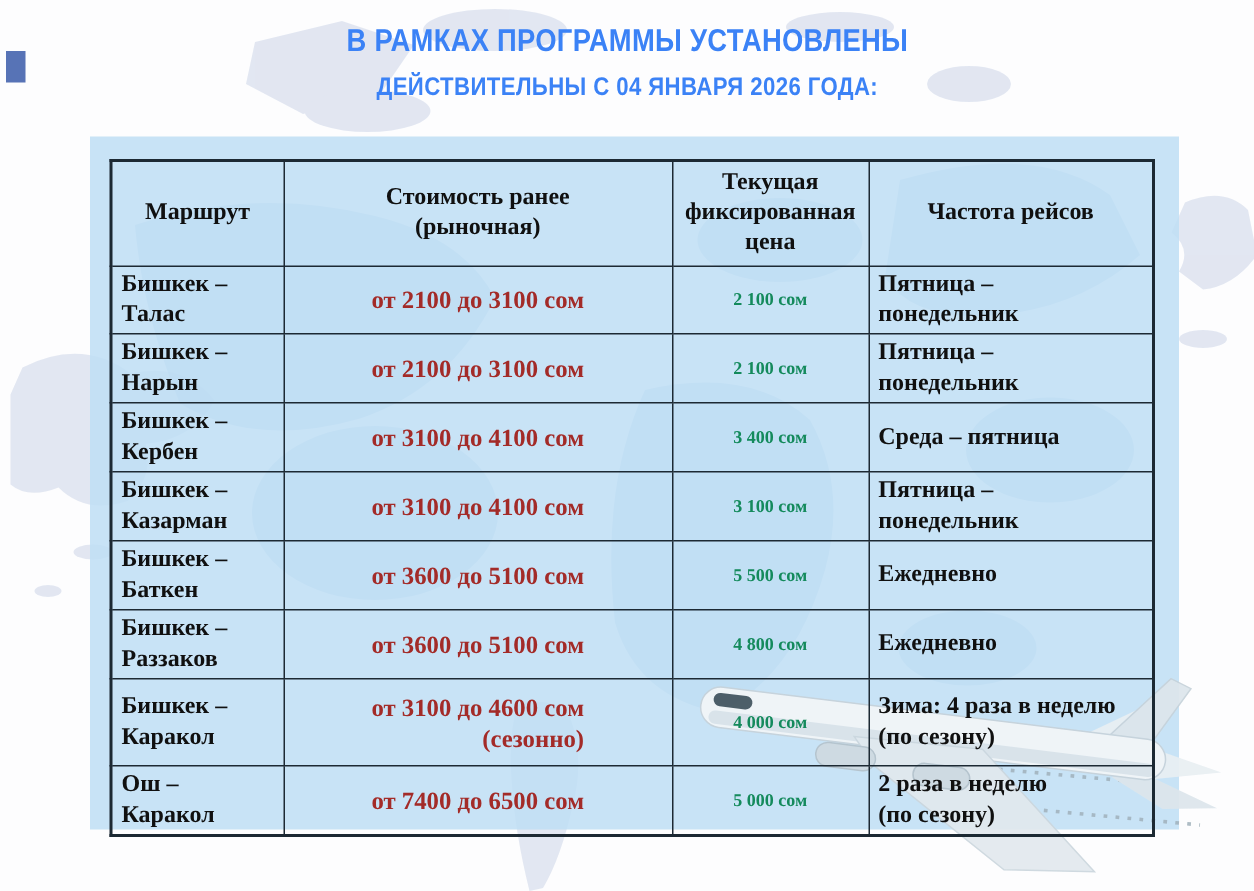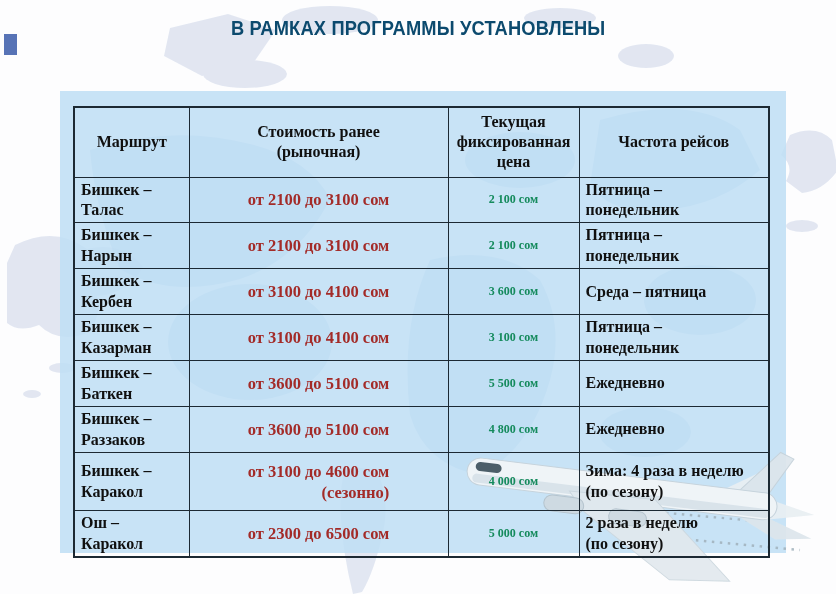--- a/index.html
+++ b/index.html
@@ -21,21 +21,21 @@
     position:absolute;left:60px;top:91px;width:726px;height:462px;
     background:rgba(190,222,244,0.85);
     z-index:1;
   }
   
   .plane{position:absolute;left:416px;top:426px;width:430px;height:180px;z-index:2;}
   
   .title-block{
     position:absolute;left:0;right:0;top:16px;text-align:center;z-index:3;
     font-family:"Liberation Sans","DejaVu Sans",sans-serif;
-    color:#0c4a6e;
+    color:#3b82f6;
     text-decoration:underline;
   }
   .title-line{font-weight:700;font-size:21px;line-height:1.18;letter-spacing:.2px;}
   .subtitle-line{font-weight:700;font-size:17px;margin-top:7px;letter-spacing:.3px;}
   .condensed{display:inline-block;transform:scaleX(.87);transform-origin:50% 50%;white-space:nowrap;}
   
   table.tariff{
     position:absolute;left:73px;top:106px;width:695px;z-index:3;
     border-collapse:collapse;table-layout:fixed;
     border:2.5px solid var(--border);
@@ -112,20 +112,21 @@
         <rect x="56" y="54" width="26" height="9" rx="4.5" fill="#43545e"></rect>
         <polygon points="152,72 238,70 322,142 262,148 168,90" fill="#e2e9ee" stroke="#ccd7de" stroke-width="1"></polygon>
         <rect x="128" y="78" width="40" height="16" rx="8" fill="#cfdae1" stroke="#b4c2cb" stroke-width="1"></rect>
         <rect x="194" y="84" width="38" height="15" rx="7.5" fill="#cfdae1" stroke="#b4c2cb" stroke-width="1"></rect>
       </g>
     </g>
   </svg>
 
   <div class="title-block">
     <div class="title-line"><span class="condensed">В РАМКАХ ПРОГРАММЫ УСТАНОВЛЕНЫ</span></div>
+    <div class="subtitle-line"><span class="condensed">ДЕЙСТВИТЕЛЬНЫ С 04 ЯНВАРЯ 2026 ГОДА:</span></div>
   </div>
 
   <table class="tariff">
     <colgroup>
       <col style="width:115px">
         <col style="width:259px">
         <col style="width:131px">
         <col style="width:190px">
     </colgroup>
     <thead>
@@ -153,21 +154,21 @@
 Нарын</td>
         <td class="c-old"><span class="blk">от 2100 до 3100 сом</span></td>
         <td class="c-fixed">2 100 сом</td>
         <td class="c-freq">Пятница –
 понедельник</td>
       </tr>
       <tr>
         <td class="c-route">Бишкек –
 Кербен</td>
         <td class="c-old"><span class="blk">от 3100 до 4100 сом</span></td>
-        <td class="c-fixed">3 600 сом</td>
+        <td class="c-fixed">3 400 сом</td>
         <td class="c-freq">Среда – пятница</td>
       </tr>
       <tr>
         <td class="c-route">Бишкек –
 Казарман</td>
         <td class="c-old"><span class="blk">от 3100 до 4100 сом</span></td>
         <td class="c-fixed">3 100 сом</td>
         <td class="c-freq">Пятница –
 понедельник</td>
       </tr>
@@ -190,21 +191,21 @@
 Каракол</td>
         <td class="c-old"><span class="blk">от 3100 до 4600 сом
 (сезонно)</span></td>
         <td class="c-fixed">4 000 сом</td>
         <td class="c-freq">Зима: 4 раза в неделю
 (по сезону)</td>
       </tr>
       <tr class="short">
         <td class="c-route">Ош –
 Каракол</td>
-        <td class="c-old"><span class="blk">от 2300 до 6500 сом</span></td>
+        <td class="c-old"><span class="blk">от 7400 до 6500 сом</span></td>
         <td class="c-fixed">5 000 сом</td>
         <td class="c-freq">2 раза в неделю
 (по сезону)</td>
       </tr>
     </tbody>
   </table>
 
 </div>
 
 </body></html>

